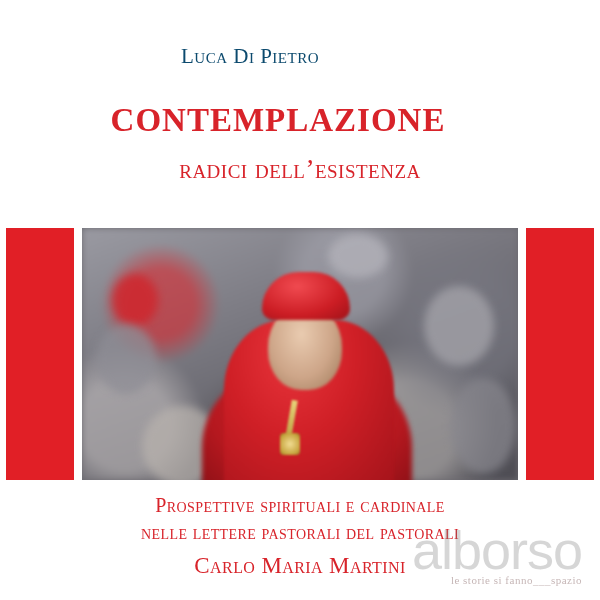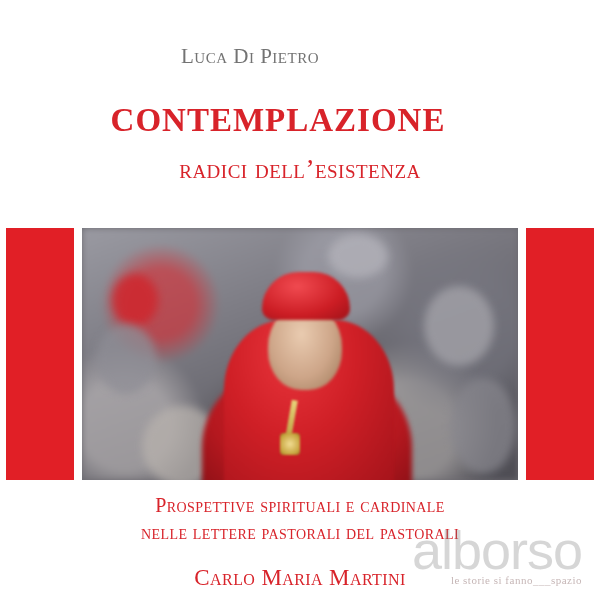--- a/index.html
+++ b/index.html
@@ -36,21 +36,21 @@
   
   .author {
     position: absolute;
     top: 44px;
     left: 0;
     width: 500px;
     text-align: center;
     font-variant: small-caps;
     font-size: 21px;
     letter-spacing: 0.5px;
-    color: #737373;
+    color: #0c4a6e;
   }
 
   
   .title {
     position: absolute;
     top: 102px;
     left: 0;
     width: 556px;
     text-align: center;
     font-size: 33px;
@@ -179,21 +179,21 @@
     text-align: center;
     color: #d8232a;
     font-variant: small-caps;
     font-size: 20px;
     line-height: 27px;
     letter-spacing: 0.4px;
   }
   .bottom .name {
     display: block;
     font-size: 23px;
-    margin-top: 18px;
+    margin-top: 6px;
   }
 
   
   .watermark {
     position: absolute;
     right: 18px;
     bottom: 14px;
     text-align: right;
     pointer-events: none;
     margin-top: 12px;

